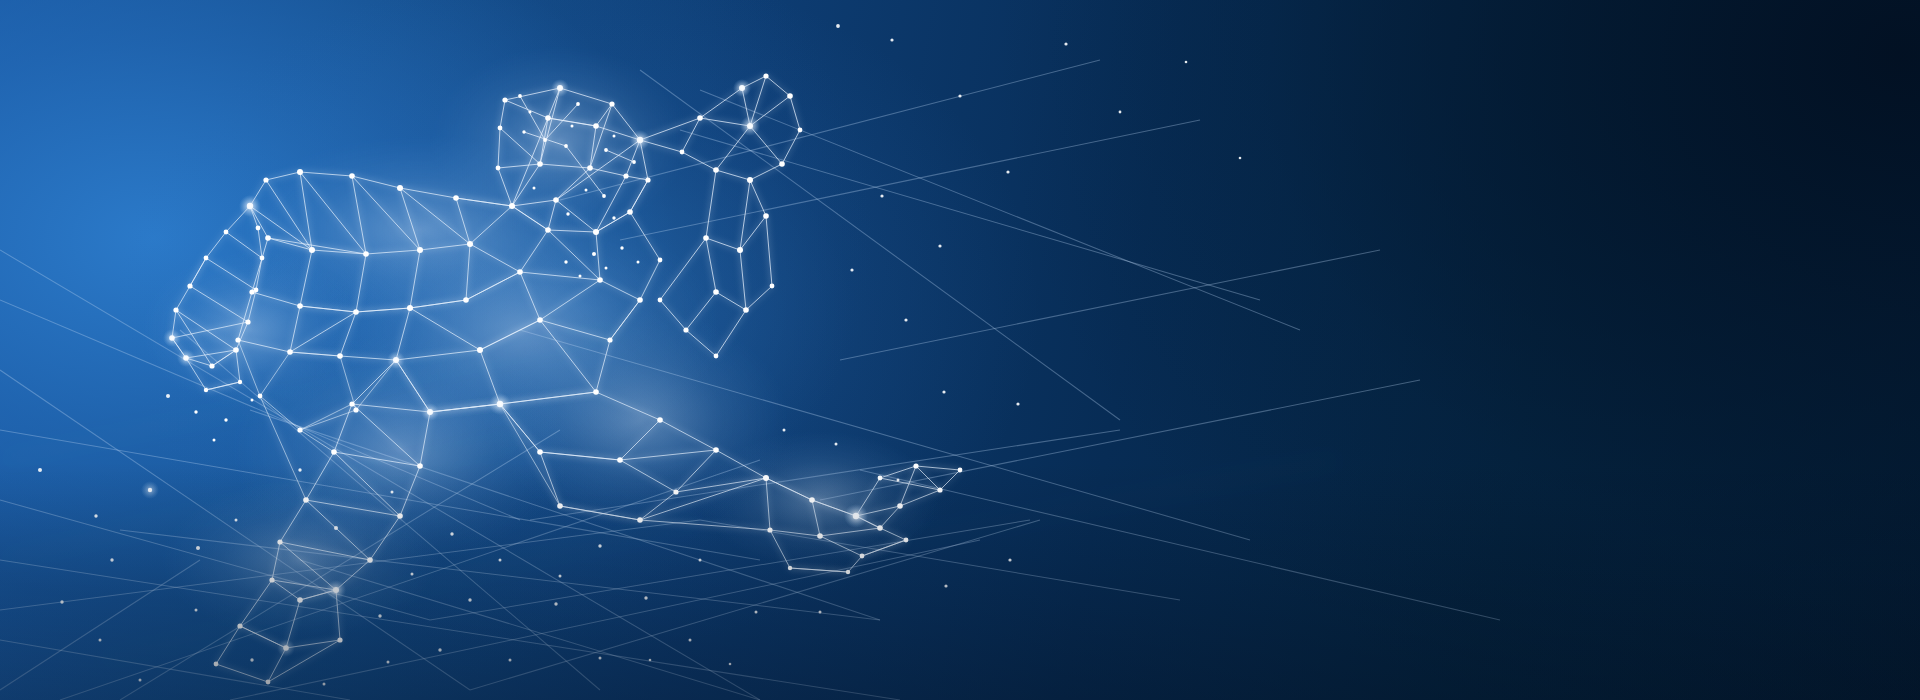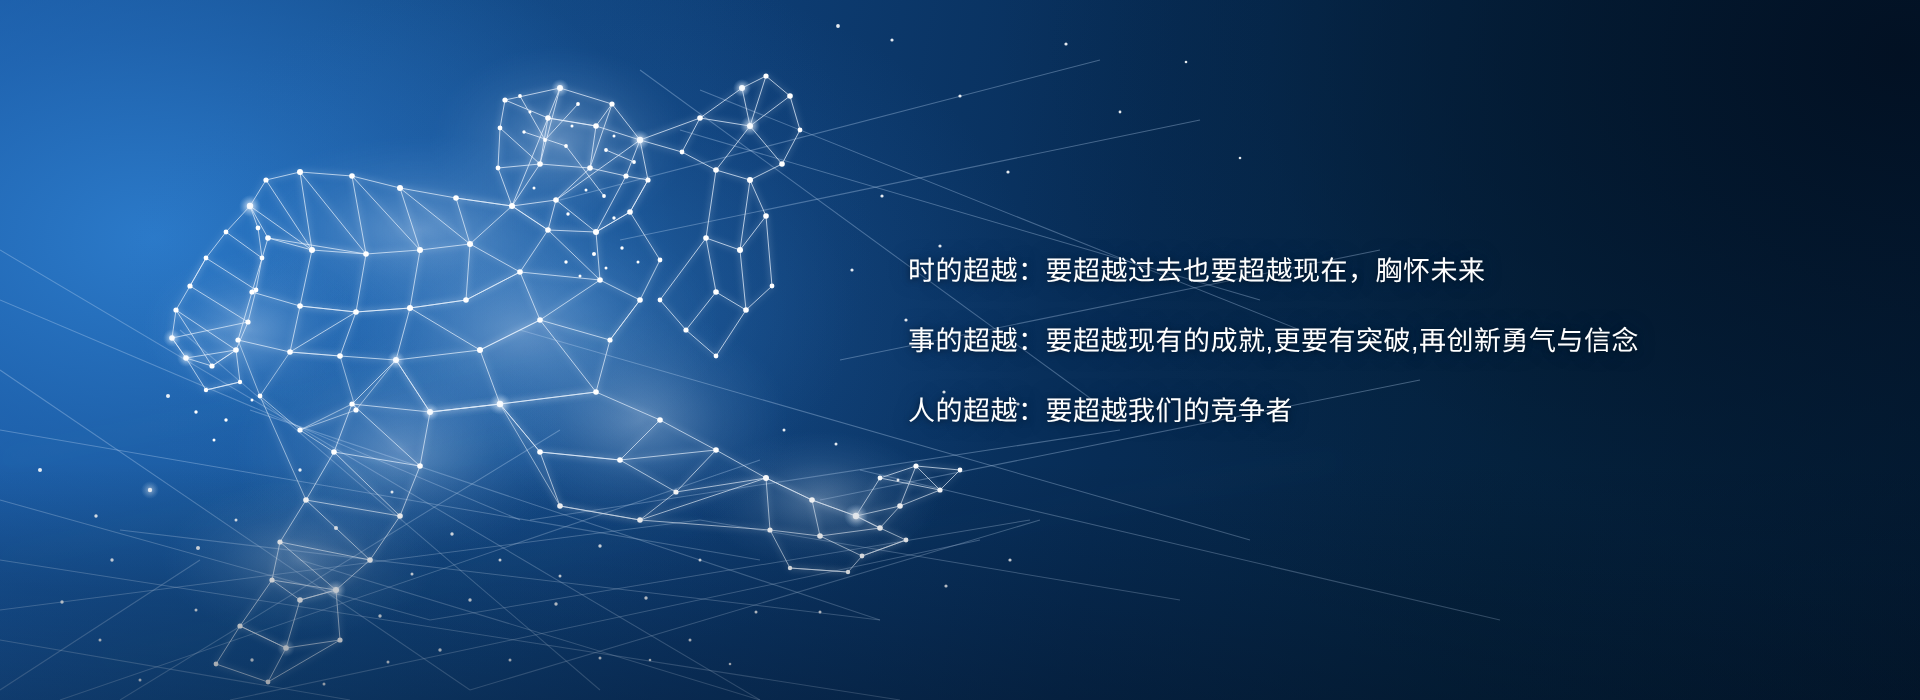--- a/index.html
+++ b/index.html
@@ -540,19 +540,14 @@
         <circle cx="186" cy="358" r="9" fill="url(#nodeGlow)" opacity="0.6"></circle>
         <circle cx="430" cy="412" r="9" fill="url(#nodeGlow)" opacity="0.6"></circle>
         <circle cx="150" cy="490" r="9" fill="url(#nodeGlow)" opacity="0.5"></circle>
         <circle cx="286" cy="648" r="9" fill="url(#nodeGlow)" opacity="0.55"></circle>
       </g>
     </svg>
   </div>
 
   <div class="bg-vignette-bottom"></div>
 
-  <div class="text-block">
-    <div class="slogan-line">时的超越：要超越过去也要超越现在，胸怀未来</div>
-    <div class="slogan-line">事的超越：要超越现有的成就,更要有突破,再创新勇气与信念</div>
-    <div class="slogan-line">人的超越：要超越我们的竞争者</div>
-  </div>
 
 </div>
 
 </body></html>

